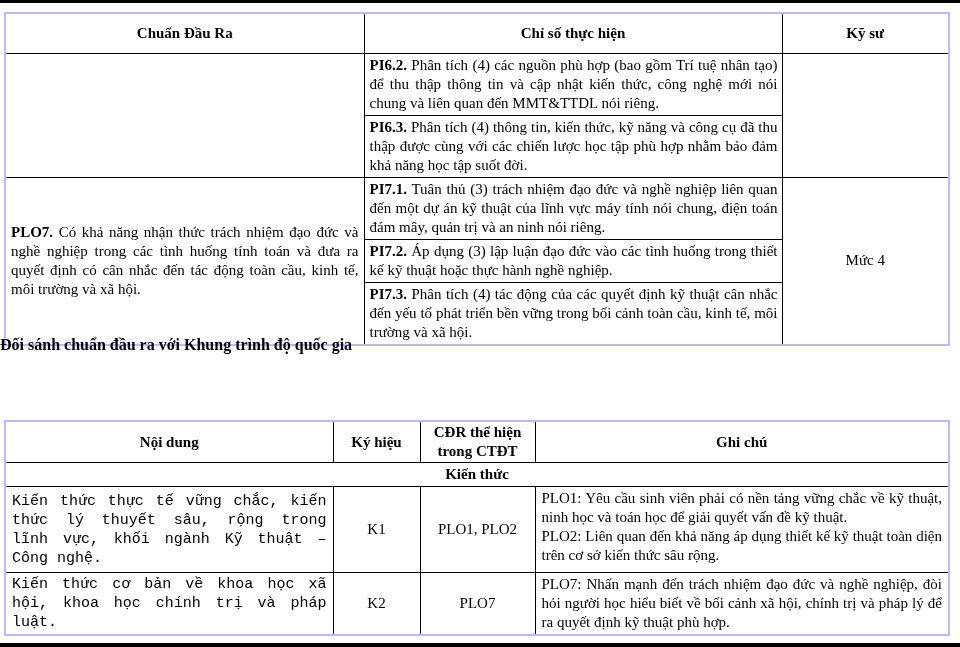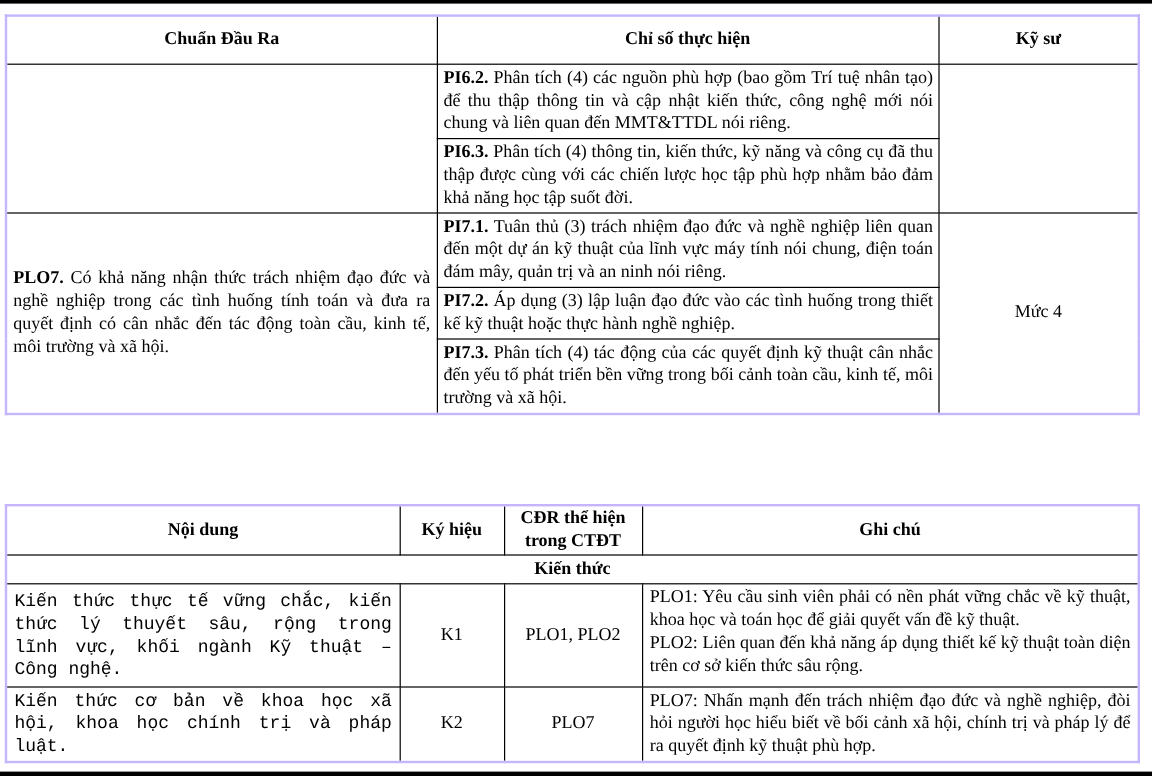--- a/index.html
+++ b/index.html
@@ -85,20 +85,21 @@
       </tr>
       <tr class="row-pi72">
         <td class="pi"><b>PI7.2.</b><span> Áp dụng (3) lập luận đạo đức vào các tình huống trong thiết kế kỹ thuật hoặc thực hành nghề nghiệp.</span></td>
       </tr>
       <tr class="row-pi73">
         <td class="pi"><b>PI7.3.</b><span> Phân tích (4) tác động của các quyết định kỹ thuật cân nhắc đến yếu tố phát triển bền vững trong bối cảnh toàn cầu, kinh tế, môi trường và xã hội.</span></td>
       </tr>
     </tbody>
   </table>
 
+  <div class="heading">Đối sánh chuẩn đầu ra với Khung trình độ quốc gia</div>
 
   <table class="t2">
     <colgroup>
       <col style="width:328px">
         <col style="width:87px">
         <col style="width:115px">
         <col style="width:414px">
     </colgroup>
     <thead>
       <tr class="row-head2">
@@ -110,21 +111,21 @@
     </thead>
     <tbody>
       <tr class="row-section">
         <td class="section" colspan="4">Kiến thức</td>
       </tr>
       <tr class="row-k1">
         <td class="content">Kiến thức thực tế vững chắc, kiến thức lý thuyết sâu, rộng trong lĩnh vực, khối ngành Kỹ thuật – Công nghệ.</td>
         <td class="center">K1</td>
         <td class="center">PLO1, PLO2</td>
         <td class="notes">
-          <div>PLO1: Yêu cầu sinh viên phải có nền phát vững chắc về kỹ thuật, khoa học và toán học để giải quyết vấn đề kỹ thuật.</div>
+          <div>PLO1: Yêu cầu sinh viên phải có nền tảng vững chắc về kỹ thuật, ninh học và toán học để giải quyết vấn đề kỹ thuật.</div>
           <div>PLO2: Liên quan đến khả năng áp dụng thiết kế kỹ thuật toàn diện trên cơ sở kiến thức sâu rộng.</div>
         </td>
       </tr>
       <tr class="row-k2">
         <td class="content">Kiến thức cơ bản về khoa học xã hội, khoa học chính trị và pháp luật.</td>
         <td class="center">K2</td>
         <td class="center">PLO7</td>
         <td class="notes">
           <div>PLO7: Nhấn mạnh đến trách nhiệm đạo đức và nghề nghiệp, đòi hỏi người học hiểu biết về bối cảnh xã hội, chính trị và pháp lý để ra quyết định kỹ thuật phù hợp.</div>
         </td>

